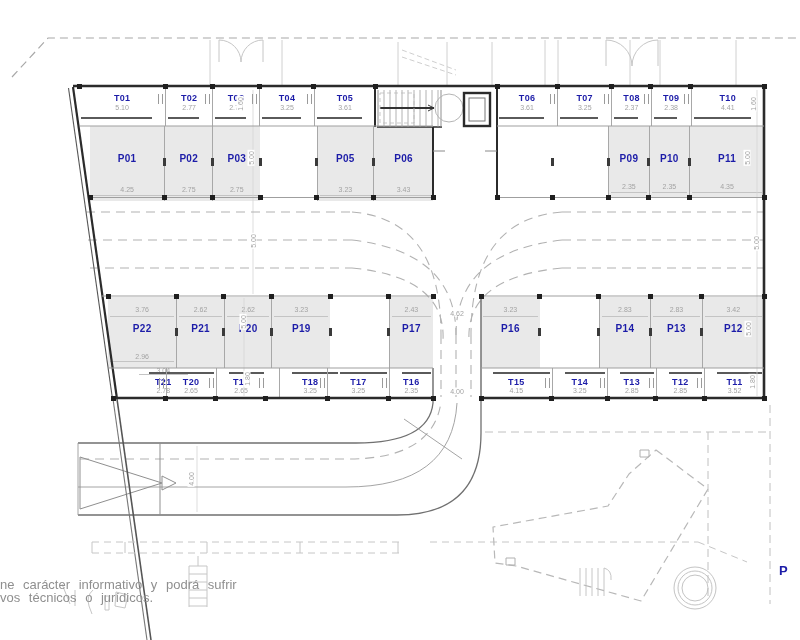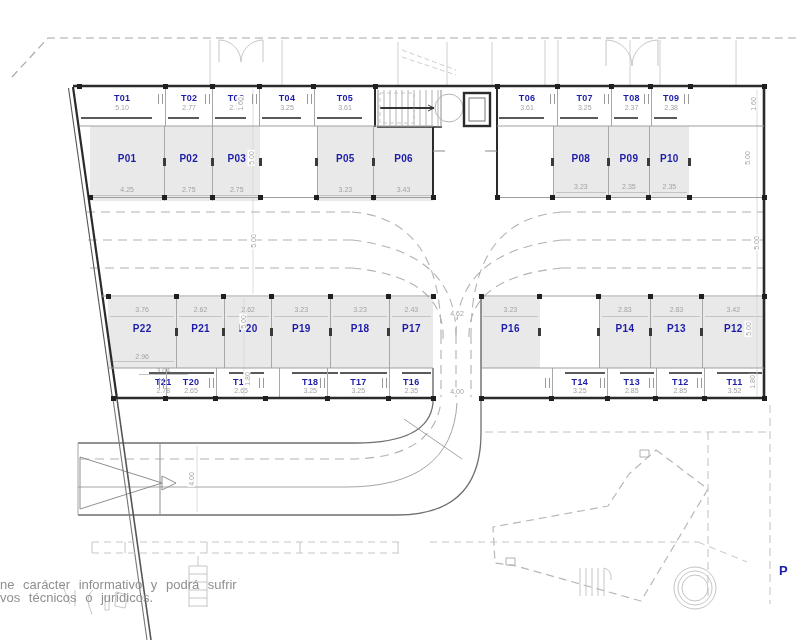--- a/index.html
+++ b/index.html
@@ -213,49 +213,54 @@
       <div class="cell sep" style="left: 114.333px; width: 39.5px;">
         <div class="ulabel tsize" style="top: 5px;">T08</div>
         <div class="udim" style="top: 16px;">2.37</div>
         <div class="frontwall" style="left: 2px; right: 13px; top: 28.5px;"></div>
       </div>
       <div class="cell sep" style="left: 153.833px; width: 39.6667px;">
         <div class="ulabel tsize" style="top: 5px;">T09</div>
         <div class="udim" style="top: 16px;">2.38</div>
         <div class="frontwall" style="left: 2px; right: 13px; top: 28.5px;"></div>
       </div>
+      <div class="cell sep" style="left: 193.5px; width: 73.5px;">
+        <div class="ulabel tsize" style="top: 5px;">T10</div>
+        <div class="udim" style="top: 16px;">4.41</div>
+        <div class="frontwall" style="left: 2px; right: 13px; top: 28.5px;"></div>
+      </div>
     </div>
     <div class="col-sq" style="left: 494.5px; top: 83.5px;"></div>
     <div class="col-sq" style="left: 554.667px; top: 83.5px;"></div>
     <div class="jamb" style="left: 550.167px; top: 94px;"></div>
     <div class="jamb" style="left: 554.167px; top: 94px;"></div>
     <div class="col-sq" style="left: 608.833px; top: 83.5px;"></div>
     <div class="jamb" style="left: 604.333px; top: 94px;"></div>
     <div class="jamb" style="left: 608.333px; top: 94px;"></div>
     <div class="col-sq" style="left: 648.333px; top: 83.5px;"></div>
     <div class="jamb" style="left: 643.833px; top: 94px;"></div>
     <div class="jamb" style="left: 647.833px; top: 94px;"></div>
     <div class="col-sq" style="left: 688px; top: 83.5px;"></div>
     <div class="jamb" style="left: 683.5px; top: 94px;"></div>
     <div class="jamb" style="left: 687.5px; top: 94px;"></div>
     <div class="col-sq" style="left: 761.5px; top: 83.5px;"></div>
     <div class="strip" style="left: 497px; top: 126px; width: 267px; height: 71.5px;">
-      <div class="cell park sep" style="left: 55.6035px; width: 55.6035px;">
-        <div class="ulabel psize" style="top: 27px;">P08</div>
-        <div class="udim" style="bottom: 8px;">3.23</div>
-        <div class="dimline" style="bottom: 5px;"></div>
-      </div>
       <div class="cell park sep" style="left: 111.207px; width: 40.4545px;">
         <div class="ulabel psize" style="top: 27px;">P09</div>
         <div class="udim" style="bottom: 8px;">2.35</div>
         <div class="dimline" style="bottom: 5px;"></div>
       </div>
       <div class="cell park sep" style="left: 151.662px; width: 40.4545px;">
         <div class="ulabel psize" style="top: 27px;">P10</div>
         <div class="udim" style="bottom: 8px;">2.35</div>
+        <div class="dimline" style="bottom: 5px;"></div>
+      </div>
+      <div class="cell park sep" style="left: 192.116px; width: 74.8839px;">
+        <div class="ulabel psize" style="top: 27px;">P11</div>
+        <div class="udim" style="bottom: 8px;">4.35</div>
         <div class="dimline" style="bottom: 5px;"></div>
       </div>
     </div>
     <div class="col-sq" style="left: 494.5px; top: 195px;"></div>
     <div class="col-sq" style="left: 550.103px; top: 195px;"></div>
     <div class="col-mid" style="left: 551.103px; top: 158px;"></div>
     <div class="col-sq" style="left: 605.707px; top: 195px;"></div>
     <div class="col-mid" style="left: 606.707px; top: 158px;"></div>
     <div class="col-sq" style="left: 646.162px; top: 195px;"></div>
     <div class="col-mid" style="left: 647.162px; top: 158px;"></div>
@@ -277,25 +282,20 @@
       </div>
       <div class="cell park sep" style="left: 115.903px; width: 47.5964px;">
         <div class="udim" style="top: 9px;">2.62</div>
         <div class="dimline" style="top: 19px;"></div>
         <div class="ulabel psize" style="top: 26px;">P20</div>
       </div>
       <div class="cell park sep" style="left: 163.499px; width: 58.678px;">
         <div class="udim" style="top: 9px;">3.23</div>
         <div class="dimline" style="top: 19px;"></div>
         <div class="ulabel psize" style="top: 26px;">P19</div>
-      </div>
-      <div class="cell park sep" style="left: 222.177px; width: 58.678px;">
-        <div class="udim" style="top: 9px;">3.23</div>
-        <div class="dimline" style="top: 19px;"></div>
-        <div class="ulabel psize" style="top: 26px;">P18</div>
       </div>
       <div class="cell park sep" style="left: 280.855px; width: 44.1448px;">
         <div class="udim" style="top: 9px;">2.43</div>
         <div class="dimline" style="top: 19px;"></div>
         <div class="ulabel psize" style="top: 26px;">P17</div>
       </div>
     </div>
     <div class="col-sq" style="left: 105.5px; top: 293.5px;"></div>
     <div class="col-sq" style="left: 173.806px; top: 293.5px;"></div>
     <div class="col-mid" style="left: 174.806px; top: 328px;"></div>
@@ -385,20 +385,25 @@
     <div class="col-sq" style="left: 537.322px; top: 293.5px;"></div>
     <div class="col-mid" style="left: 538.322px; top: 328px;"></div>
     <div class="col-sq" style="left: 596.144px; top: 293.5px;"></div>
     <div class="col-mid" style="left: 597.144px; top: 328px;"></div>
     <div class="col-sq" style="left: 647.681px; top: 293.5px;"></div>
     <div class="col-mid" style="left: 648.681px; top: 328px;"></div>
     <div class="col-sq" style="left: 699.218px; top: 293.5px;"></div>
     <div class="col-mid" style="left: 700.218px; top: 328px;"></div>
     <div class="col-sq" style="left: 761.5px; top: 293.5px;"></div>
     <div class="strip" style="left: 481px; top: 368px; width: 283px; height: 30px;">
+      <div class="cell" style="left: 0px; width: 70.6649px;">
+        <div class="frontwall" style="left: 12px; right: 2px; top: 4px;"></div>
+        <div class="ulabel tsize" style="top: 9px;">T15</div>
+        <div class="udim" style="top: 19px;">4.15</div>
+      </div>
       <div class="cell sep" style="left: 70.6649px; width: 55.34px;">
         <div class="frontwall" style="left: 12px; right: 2px; top: 4px;"></div>
         <div class="ulabel tsize" style="top: 9px;">T14</div>
         <div class="udim" style="top: 19px;">3.25</div>
       </div>
       <div class="cell sep" style="left: 126.005px; width: 48.5289px;">
         <div class="frontwall" style="left: 12px; right: 2px; top: 4px;"></div>
         <div class="ulabel tsize" style="top: 9px;">T13</div>
         <div class="udim" style="top: 19px;">2.85</div>
       </div>

